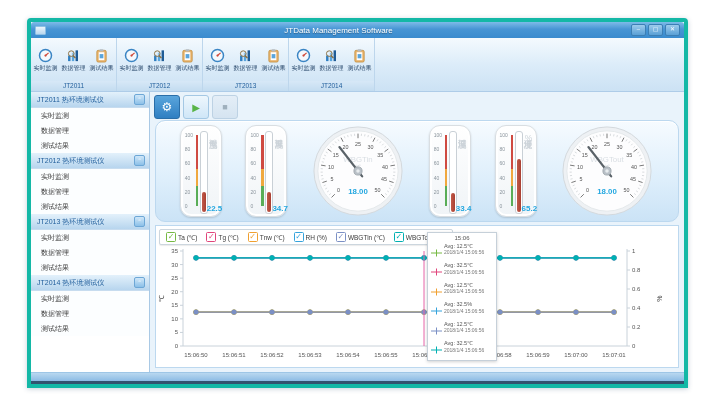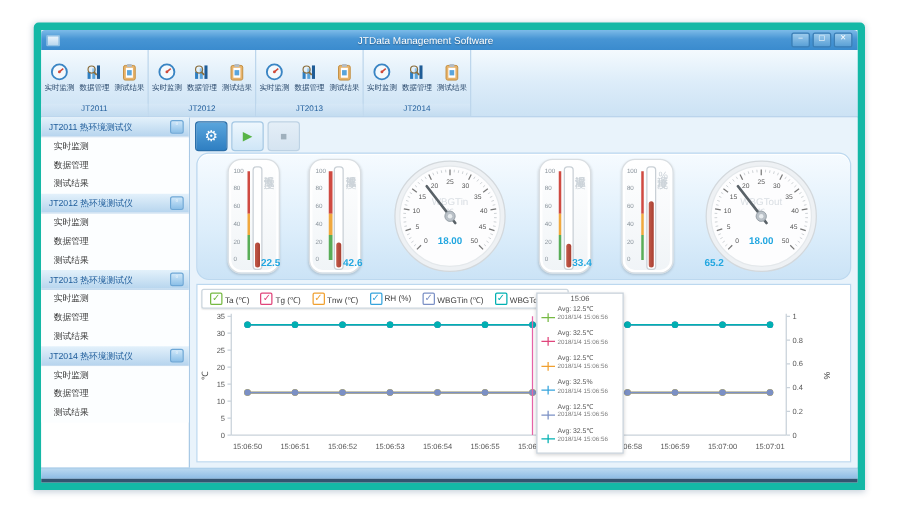--- a/index.html
+++ b/index.html
@@ -1,17 +1,17 @@
 <!DOCTYPE html>
 <html><head>
 <meta charset="utf-8">
 <style>
   html,body{margin:0;padding:0;background:#fff;font-family:"Liberation Sans",sans-serif;}
   .canvas{position:relative;width:727px;height:408px;background:#fff;overflow:hidden;}
-  .window{position:absolute;left:27px;top:18px;width:653px;height:362px;border:6px solid #14b8a6;
+  .window{position:absolute;left:27px;top:18px;width:653px;height:362px;border:4px solid #14b8a6;
           border-radius:4px 4px 0 0;box-shadow:0 1px 5px rgba(30,70,110,.25);display:flex;flex-direction:column;background:#e9f3fb;}
   
   .titlebar{height:16px;background:linear-gradient(#7dbbe8,#4795d4 45%,#3a8bce);display:flex;align-items:center;
             padding:0 4px;border-radius:3px 3px 0 0;flex:0 0 auto;}
   .app-icon{width:9px;height:7px;background:linear-gradient(#eaf4fc,#b9d8ef);border:1px solid #8fc0e4;border-radius:1px;}
   .title{flex:1;text-align:center;color:#fff;font-size:8px;text-shadow:0 1px 1px rgba(0,0,0,.35);}
   .winbtns{display:flex;gap:2px;}
   .winbtn{width:13px;height:10px;border-radius:2px;background:linear-gradient(#9ccbec,#5aa0d6);
           border:1px solid #3c7fb5;color:#fff;font-size:6px;line-height:8px;text-align:center;cursor:default;}
   
@@ -315,21 +315,21 @@
               </div>
               <div class="t-zone">
                 <i style="background: rgb(207, 74, 65); top: 0px; height: 34.2px;"></i>
                 <i style="background: rgb(240, 168, 62); top: 34.2px; height: 16.72px;"></i>
                 <i style="background: rgb(89, 173, 87); top: 50.92px; height: 20.52px;"></i>
               </div>
               <div class="t-tube">
                 <div class="t-merc" style="height: 20.252px;"></div>
               </div>
               <div class="t-label">黑球温度℃</div>
-              <div class="t-value" style="color: rgb(35, 167, 224);">42.6</div>
+              <div class="t-value" style="color: rgb(35, 167, 224);">34.7</div>
             </div>
             <div class="dialbox">
               <svg viewBox="0 0 96 96">
                 <circle cx="48" cy="48" r="45" fill="#eef1f4" stroke="#d3d8dc" stroke-width="1"></circle>
                 <circle cx="48" cy="48" r="41" fill="#fdfdfe" stroke="#e4e8eb" stroke-width="1"></circle>
                 <line x1="24.31192283025065" y1="71.68807716974933" x2="20.988520958673877" y2="75.01147904132611" stroke="#777" stroke-width="1"></line>
                 <text x="28.201010126776666" y="69.79898987322332" text-anchor="middle" font-size="5.5" fill="#555">0</text>
                 <line x1="20.261523260071588" y1="70.94726363095282" x2="18.566394125964848" y2="72.34959640839995" stroke="#b0b6bb" stroke-width="0.5"></line>
                 <line x1="18.225099326115767" y1="68.23500160267669" x2="16.40552206271173" y2="69.47158503395138" stroke="#b0b6bb" stroke-width="0.5"></line>
                 <line x1="16.452959518420915" y1="65.34313226766176" x2="14.525084822324416" y2="66.40299035068553" stroke="#b0b6bb" stroke-width="0.5"></line>
@@ -429,21 +429,21 @@
               </div>
               <div class="t-zone">
                 <i style="background: rgb(207, 74, 65); top: 0px; height: 34.2px;"></i>
                 <i style="background: rgb(240, 168, 62); top: 34.2px; height: 16.72px;"></i>
                 <i style="background: rgb(89, 173, 87); top: 50.92px; height: 20.52px;"></i>
               </div>
               <div class="t-tube">
                 <div class="t-merc" style="height: 52.552px;"></div>
               </div>
               <div class="t-label">环境湿度%</div>
-              <div class="t-value" style="color: rgb(35, 167, 224); padding-left: 40px;">65.2</div>
+              <div class="t-value" style="color: rgb(35, 167, 224);">65.2</div>
             </div>
             <div class="dialbox">
               <svg viewBox="0 0 96 96">
                 <circle cx="48" cy="48" r="45" fill="#eef1f4" stroke="#d3d8dc" stroke-width="1"></circle>
                 <circle cx="48" cy="48" r="41" fill="#fdfdfe" stroke="#e4e8eb" stroke-width="1"></circle>
                 <line x1="24.31192283025065" y1="71.68807716974933" x2="20.988520958673877" y2="75.01147904132611" stroke="#777" stroke-width="1"></line>
                 <text x="28.201010126776666" y="69.79898987322332" text-anchor="middle" font-size="5.5" fill="#555">0</text>
                 <line x1="20.261523260071588" y1="70.94726363095282" x2="18.566394125964848" y2="72.34959640839995" stroke="#b0b6bb" stroke-width="0.5"></line>
                 <line x1="18.225099326115767" y1="68.23500160267669" x2="16.40552206271173" y2="69.47158503395138" stroke="#b0b6bb" stroke-width="0.5"></line>
                 <line x1="16.452959518420915" y1="65.34313226766176" x2="14.525084822324416" y2="66.40299035068553" stroke="#b0b6bb" stroke-width="0.5"></line>

